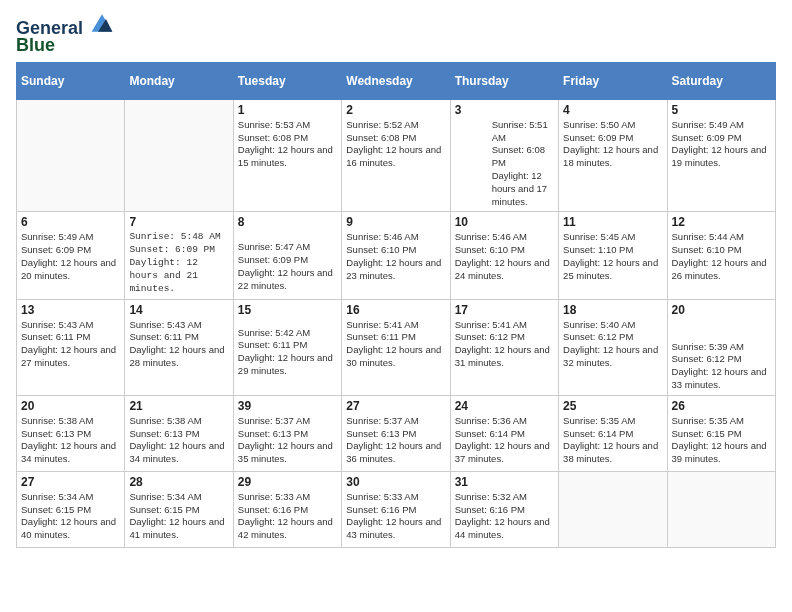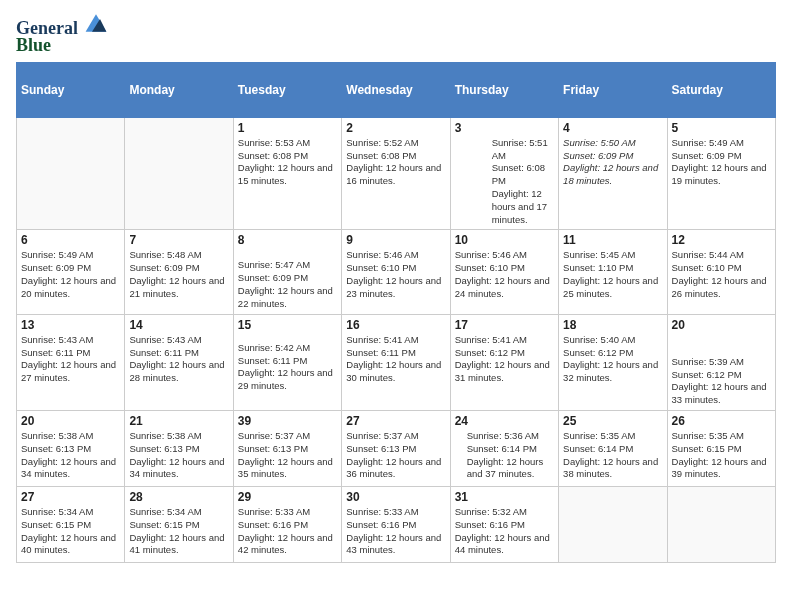--- a/index.html
+++ b/index.html
@@ -14,21 +14,20 @@
       width: 792px;
       min-height: 612px;
       padding: 10px 16px 10px 16px;
       background: #fff;
     }
     .header {
       display: flex;
       align-items: flex-start;
       justify-content: space-between;
       margin-bottom: 2px;
-      font-family: Liberation Serif, serif;
     }
     .logo {
       display: flex;
       align-items: center;
       margin-top: 4px;
     }
     .logo-text {
       font-size: 18px;
       font-weight: bold;
       color: #1a3a5c;
@@ -57,21 +56,21 @@
     .calendar {
       width: 100%;
       border-collapse: collapse;
       margin-top: 6px;
     }
     .calendar th {
       background: #4a7fc1;
       color: #fff;
       font-size: 12px;
       font-weight: bold;
-      padding: 20px 4px;
+      padding: 11px 4px;
       text-align: left;
       border: 1px solid #4a7fc1;
     }
     .calendar td {
       border: 1px solid #ccc;
       vertical-align: top;
       padding: 3px 4px;
       width: calc(100% / 7);
       min-height: 76px;
       height: 76px;
@@ -151,41 +150,41 @@
 Daylight: 12 hours and 16 minutes.</div>
           </td>
           <td>
             <span class="day-number">3</span>
             <div class="day-info" style="white-space: pre-line; margin-left: 37px;">Sunrise: 5:51 AM
 Sunset: 6:08 PM
 Daylight: 12 hours and 17 minutes.</div>
           </td>
           <td>
             <span class="day-number">4</span>
-            <div class="day-info" style="white-space: pre-line; font-style: italic;">Sunrise: 5:50 AM
+            <div class="day-info" style="white-space: pre-line;">Sunrise: 5:50 AM
 Sunset: 6:09 PM
 Daylight: 12 hours and 18 minutes.</div>
           </td>
           <td>
             <span class="day-number">5</span>
             <div class="day-info" style="white-space: pre-line;">Sunrise: 5:49 AM
 Sunset: 6:09 PM
 Daylight: 12 hours and 19 minutes.</div>
           </td>
         </tr>
         <tr class="week-row">
           <td>
             <span class="day-number">6</span>
             <div class="day-info" style="white-space: pre-line;">Sunrise: 5:49 AM
 Sunset: 6:09 PM
 Daylight: 12 hours and 20 minutes.</div>
           </td>
           <td>
             <span class="day-number">7</span>
-            <div class="day-info" style="white-space: pre-line;">Sunrise: 5:48 AM
+            <div class="day-info" style="white-space: pre-line; font-family: Liberation Mono, monospace;">Sunrise: 5:48 AM
 Sunset: 6:09 PM
 Daylight: 12 hours and 21 minutes.</div>
           </td>
           <td>
             <span class="day-number">8</span>
             <div class="day-info" style="white-space: pre-line; margin-top: 12px;">Sunrise: 5:47 AM
 Sunset: 6:09 PM
 Daylight: 12 hours and 22 minutes.</div>
           </td>
           <td>
@@ -277,21 +276,21 @@
 Daylight: 12 hours and 35 minutes.</div>
           </td>
           <td>
             <span class="day-number">27</span>
             <div class="day-info" style="white-space: pre-line;">Sunrise: 5:37 AM
 Sunset: 6:13 PM
 Daylight: 12 hours and 36 minutes.</div>
           </td>
           <td>
             <span class="day-number">24</span>
-            <div class="day-info" style="white-space: pre-line; margin-left: 12px;">Sunrise: 5:36 AM
+            <div class="day-info" style="white-space: pre-line;">Sunrise: 5:36 AM
 Sunset: 6:14 PM
 Daylight: 12 hours and 37 minutes.</div>
           </td>
           <td>
             <span class="day-number">25</span>
             <div class="day-info" style="white-space: pre-line;">Sunrise: 5:35 AM
 Sunset: 6:14 PM
 Daylight: 12 hours and 38 minutes.</div>
           </td>
           <td>

